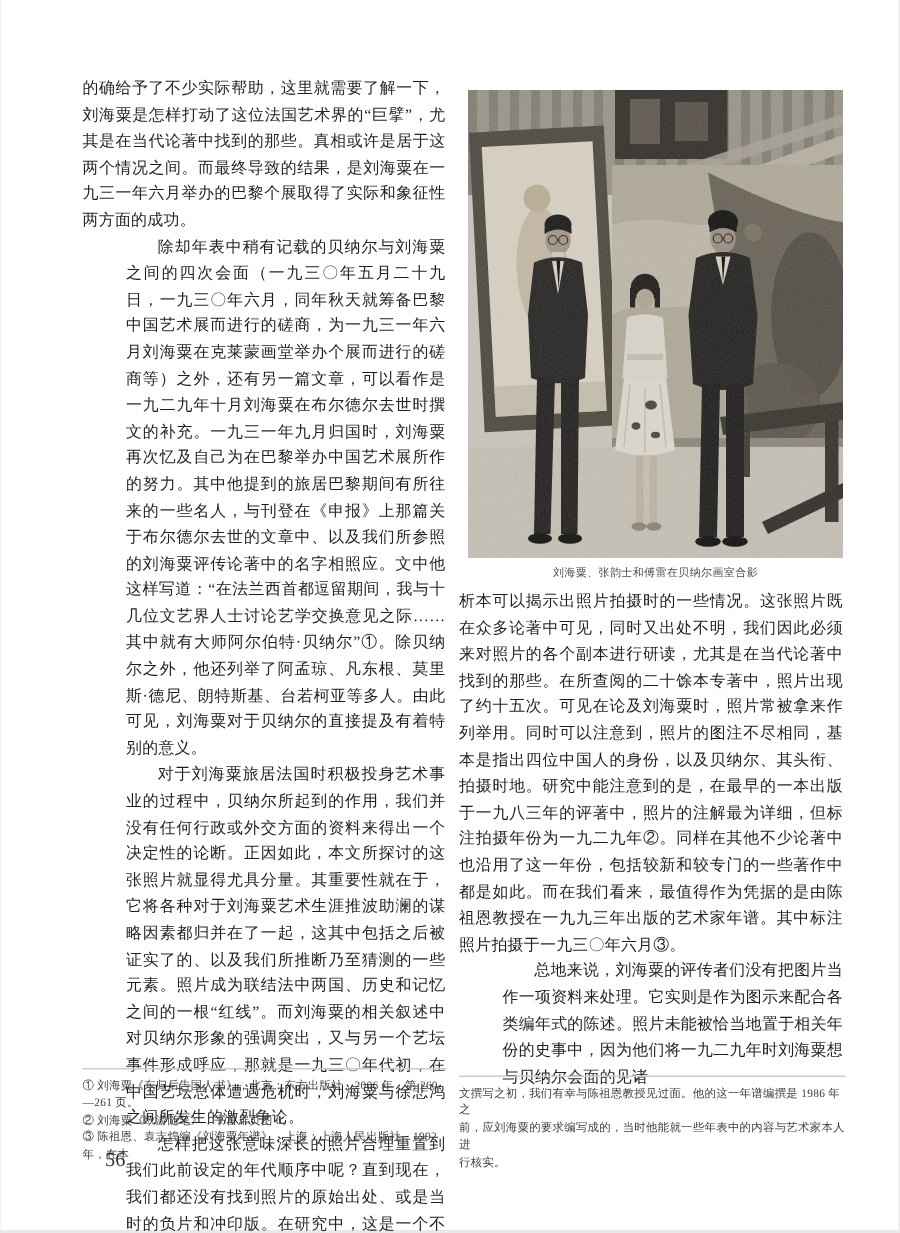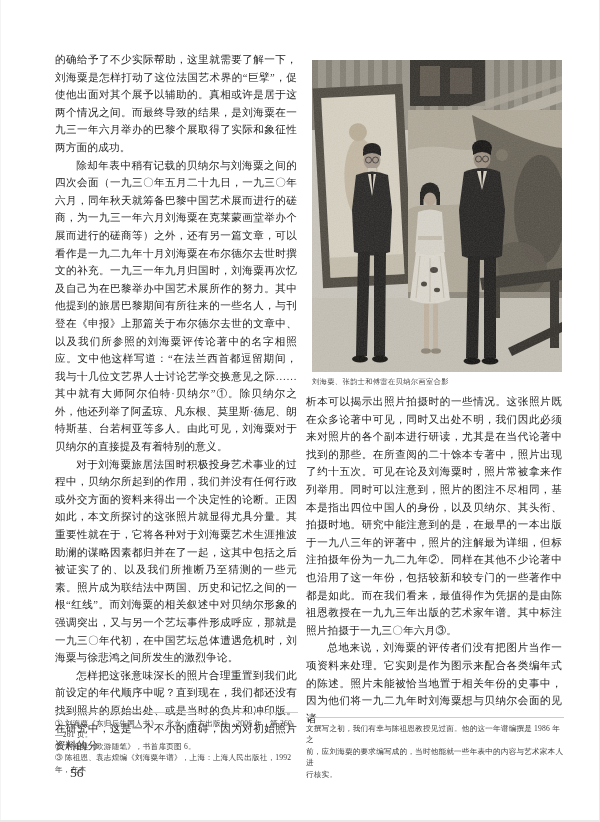--- a/index.html
+++ b/index.html
@@ -4,54 +4,54 @@
 <style>
   html,body{margin:0;padding:0;background:#ffffff;}
   .page{
     position:relative;width:600px;height:822px;background:#ffffff;
     font-family:"Liberation Serif","DejaVu Serif",serif;
     color:#1f1f1f;overflow:hidden;
     box-shadow:inset -1px -2px 0 #e9e9e9, inset 1px 0 0 #f4f4f4;
   }
   .col{position:absolute;text-align:justify;font-size:10.6px;line-height:17.6px;letter-spacing:0.2px;}
   .col p{margin:0;}
-  .col p.indent{text-indent:2em;}
+  .col p.indent{text-indent:2em;margin-left:29px;}
   .left-col{left:55px;top:51px;width:242px;}
   .right-col{left:306px;top:60px;width:256px;}
   .section-heading{
     margin:9px 0 3px 0;font-weight:bold;text-indent:3.4em;
     font-family:"Liberation Sans","DejaVu Sans",sans-serif;
     font-size:10.8px;line-height:17px;color:#141414;
   }
   figure{margin:0 0 0 6px;padding:0;width:250px;}
   .photo{width:250px;height:312px;display:block;background:#c9c5bc;}
   figcaption{
     font-size:7.3px;line-height:9px;color:#4a4a4a;margin:5px 0 7px 0;
-    letter-spacing:0.3px;text-align:left;
+    letter-spacing:0.3px;text-align:center;
   }
   .footnotes{
     position:absolute;font-size:7.6px;line-height:11.4px;color:#3c3c3c;
     letter-spacing:0.2px;
   }
   .footnotes-left{left:55px;top:712px;width:243px;}
   .footnotes-right{left:306px;top:717px;width:258px;}
   .fn-rule{border:none;border-top:1px solid #cccccc;margin:0 0 5px 0;height:0;}
   .fn-line{margin:0;}
   .page-number{
     position:absolute;left:70px;top:765px;font-size:13.5px;color:#2e2e2e;
     font-family:"Liberation Serif","DejaVu Serif",serif;
   }
 </style>
 </head>
 <body>
 
 <div class="page">
 
   <div class="col left-col">
-    <p>的确给予了不少实际帮助，这里就需要了解一下，刘海粟是怎样打动了这位法国艺术界的“巨擘”，促使他出面对其个展予以辅助的。真相或许是居于这两个情况之间。而最终导致的结果，是刘海粟在一九三一年六月举办的巴黎个展取得了实际和象征性两方面的成功。</p>
+    <p>的确给予了不少实际帮助，这里就需要了解一下，刘海粟是怎样打动了这位法国艺术界的“巨擘”，尤其是在当代论著中找到的那些。真相或许是居于这两个情况之间。而最终导致的结果，是刘海粟在一九三一年六月举办的巴黎个展取得了实际和象征性两方面的成功。</p>
     <p class="indent">除却年表中稍有记载的贝纳尔与刘海粟之间的四次会面（一九三〇年五月二十九日，一九三〇年六月，同年秋天就筹备巴黎中国艺术展而进行的磋商，为一九三一年六月刘海粟在克莱蒙画堂举办个展而进行的磋商等）之外，还有另一篇文章，可以看作是一九二九年十月刘海粟在布尔德尔去世时撰文的补充。一九三一年九月归国时，刘海粟再次忆及自己为在巴黎举办中国艺术展所作的努力。其中他提到的旅居巴黎期间有所往来的一些名人，与刊登在《申报》上那篇关于布尔德尔去世的文章中、以及我们所参照的刘海粟评传论著中的名字相照应。文中他这样写道：“在法兰西首都逗留期间，我与十几位文艺界人士讨论艺学交换意见之际……其中就有大师阿尔伯特·贝纳尔”①。除贝纳尔之外，他还列举了阿孟琼、凡东根、莫里斯·德尼、朗特斯基、台若柯亚等多人。由此可见，刘海粟对于贝纳尔的直接提及有着特别的意义。</p>
     <p class="indent">对于刘海粟旅居法国时积极投身艺术事业的过程中，贝纳尔所起到的作用，我们并没有任何行政或外交方面的资料来得出一个决定性的论断。正因如此，本文所探讨的这张照片就显得尤具分量。其重要性就在于，它将各种对于刘海粟艺术生涯推波助澜的谋略因素都归并在了一起，这其中包括之后被证实了的、以及我们所推断乃至猜测的一些元素。照片成为联结法中两国、历史和记忆之间的一根“红线”。而刘海粟的相关叙述中对贝纳尔形象的强调突出，又与另一个艺坛事件形成呼应，那就是一九三〇年代初，在中国艺坛总体遭遇危机时，刘海粟与徐悲鸿之间所发生的激烈争论。</p>
     <p class="indent">怎样把这张意味深长的照片合理重置到我们此前设定的年代顺序中呢？直到现在，我们都还没有找到照片的原始出处、或是当时的负片和冲印版。在研究中，这是一个不小的阻碍，因为对初始照片资料的分</p>
   </div>
 
   <div class="col right-col">
     <figure>
       <svg class="photo" viewBox="0 0 250 312" xmlns="http://www.w3.org/2000/svg" aria-hidden="true">
         <defs>
           <pattern id="stripes" width="14" height="70" patternUnits="userSpaceOnUse">

